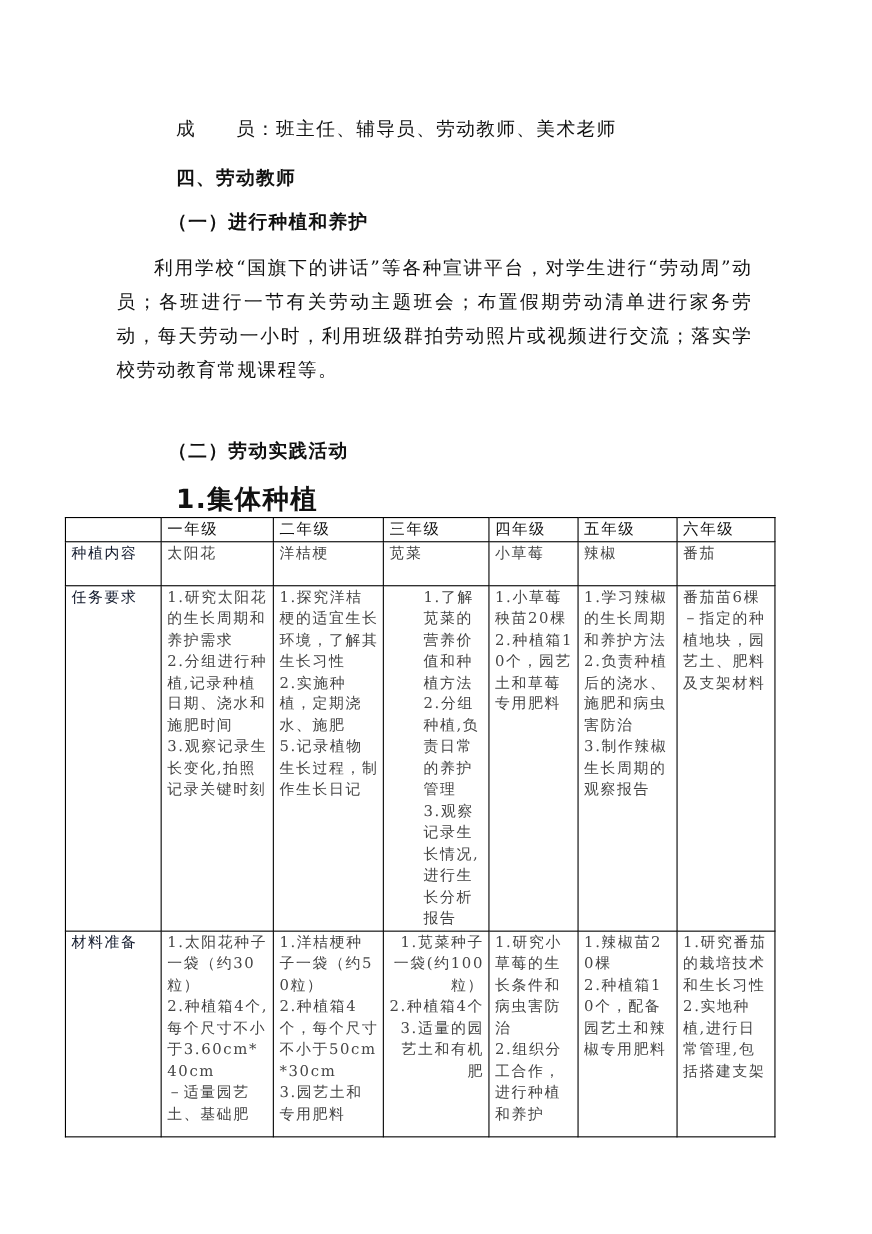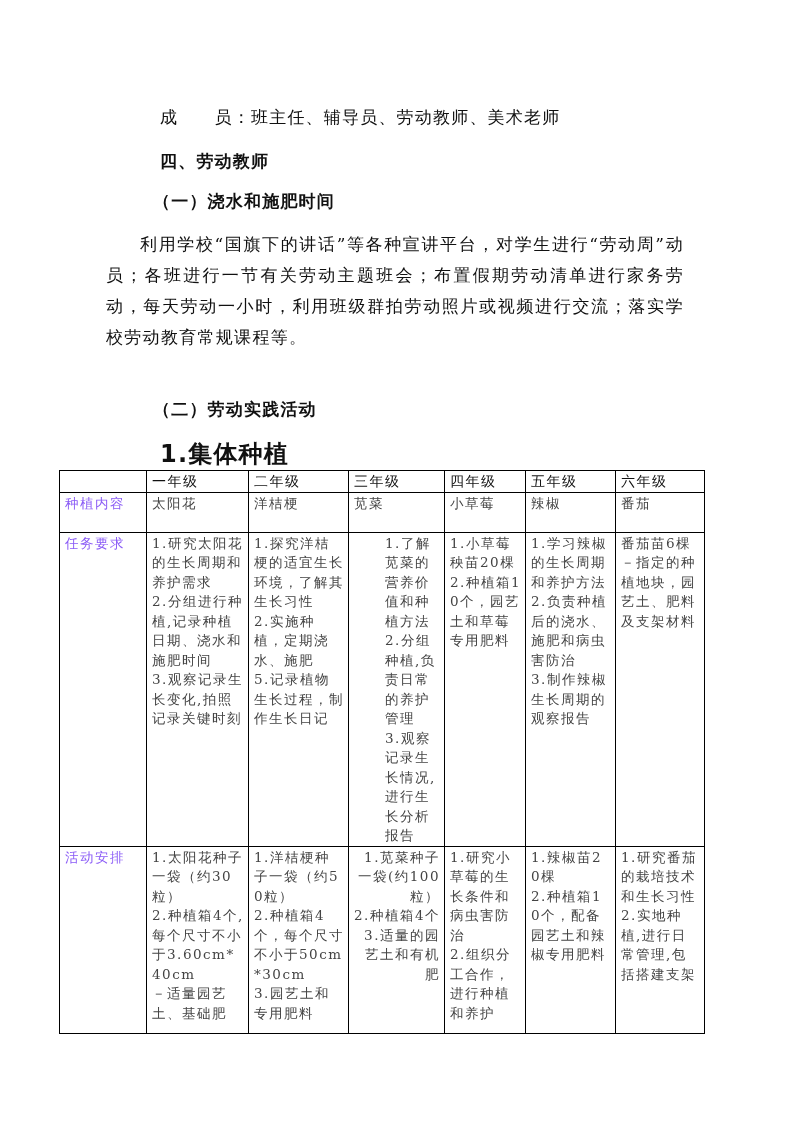--- a/index.html
+++ b/index.html
@@ -7,38 +7,38 @@
          font-family: "DejaVu Serif", "Liberation Serif", serif; color: #111; }
   .line { position: absolute; font-size: 17px; white-space: nowrap; letter-spacing: 1.2px; }
   .para { position: absolute; left: 106px; width: 578px; font-size: 17px; line-height: 31px;
           letter-spacing: 1.3px; text-align: justify; }
   .para p { margin: 0; text-indent: 34px; }
   .bold { font-family: "DejaVu Sans", "Liberation Sans", sans-serif; font-weight: bold; }
   table.plan { position: absolute; left: 59px; top: 470px; width: 645px;
                border-collapse: collapse; table-layout: fixed; font-size: 13.5px; }
   table.plan td { border: 1.3px solid #000; vertical-align: top; padding: 1px 4px 0 5px;
                   line-height: 19.5px; color: #444; letter-spacing: 1.5px; word-break: break-all; }
-  table.plan td.rowhead { color: #8b5cf6; font-family: "DejaVu Sans", "Liberation Sans", sans-serif;
+  table.plan td.rowhead { color: #0f172a; font-family: "DejaVu Sans", "Liberation Sans", sans-serif;
                           font-size: 13.5px; letter-spacing: 1.5px; margin-left: 17px; }
   table.plan td.colhead { color: #111; font-size: 14px; }
   tr.r-head td { height: 17px; }
   tr.r-content td { height: 38px; }
   tr.r-task td { height: 282px; }
   tr.r-material td { height: 185px; }
 </style>
 </head>
 <body>
 
 <div class="line" style="left:160px; top:106px;">
   <span>成　　员：</span><span>班主任、辅导员、劳动教师、美术老师</span>
 </div>
 
 <div class="line bold" style="left:160px; top:150px;">四、劳动教师</div>
 
-<div class="line bold" style="left:153px; top:190px;">（一）浇水和施肥时间</div>
+<div class="line bold" style="left:153px; top:190px;">（一）进行种植和养护</div>
 
 <div class="para" style="top:229px;">
   <p>利用学校“国旗下的讲话”等各种宣讲平台，对学生进行“劳动周”动员；各班进行一节有关劳动主题班会；布置假期劳动清单进行家务劳动，每天劳动一小时，利用班级群拍劳动照片或视频进行交流；落实学校劳动教育常规课程等。</p>
 </div>
 
 <div class="line bold" style="left:153px; top:398px;">（二）劳动实践活动</div>
 
 <div class="line bold" style="left:160px; top:438px; font-size:24px;">1.集体种植</div>
 
 <table class="plan">
@@ -83,21 +83,21 @@
 3.观察记录生长情况,进行生长分析报告</td>
         <td style="white-space: pre-line;">1.小草莓秧苗20棵
 2.种植箱10个，园艺土和草莓专用肥料</td>
         <td style="white-space: pre-line;">1.学习辣椒的生长周期和养护方法
 2.负责种植后的浇水、施肥和病虫害防治
 3.制作辣椒生长周期的观察报告</td>
         <td style="white-space: pre-line;">番茄苗6棵
 －指定的种植地块，园艺土、肥料及支架材料</td>
       </tr>
       <tr class="r-material">
-        <td class="rowhead">活动安排</td>
+        <td class="rowhead">材料准备</td>
         <td style="white-space: pre-line;">1.太阳花种子一袋（约30粒）
 2.种植箱4个,每个尺寸不小于3.60cm*40cm
 －适量园艺土、基础肥</td>
         <td style="white-space: pre-line;">1.洋桔梗种子一袋（约50粒）
 2.种植箱4个，每个尺寸不小于50cm*30cm
 3.园艺土和专用肥料</td>
         <td style="white-space: pre-line; text-align: right;">1.苋菜种子一袋(约100粒）
 2.种植箱4个
 3.适量的园艺土和有机肥</td>
         <td style="white-space: pre-line;">1.研究小草莓的生长条件和病虫害防治

